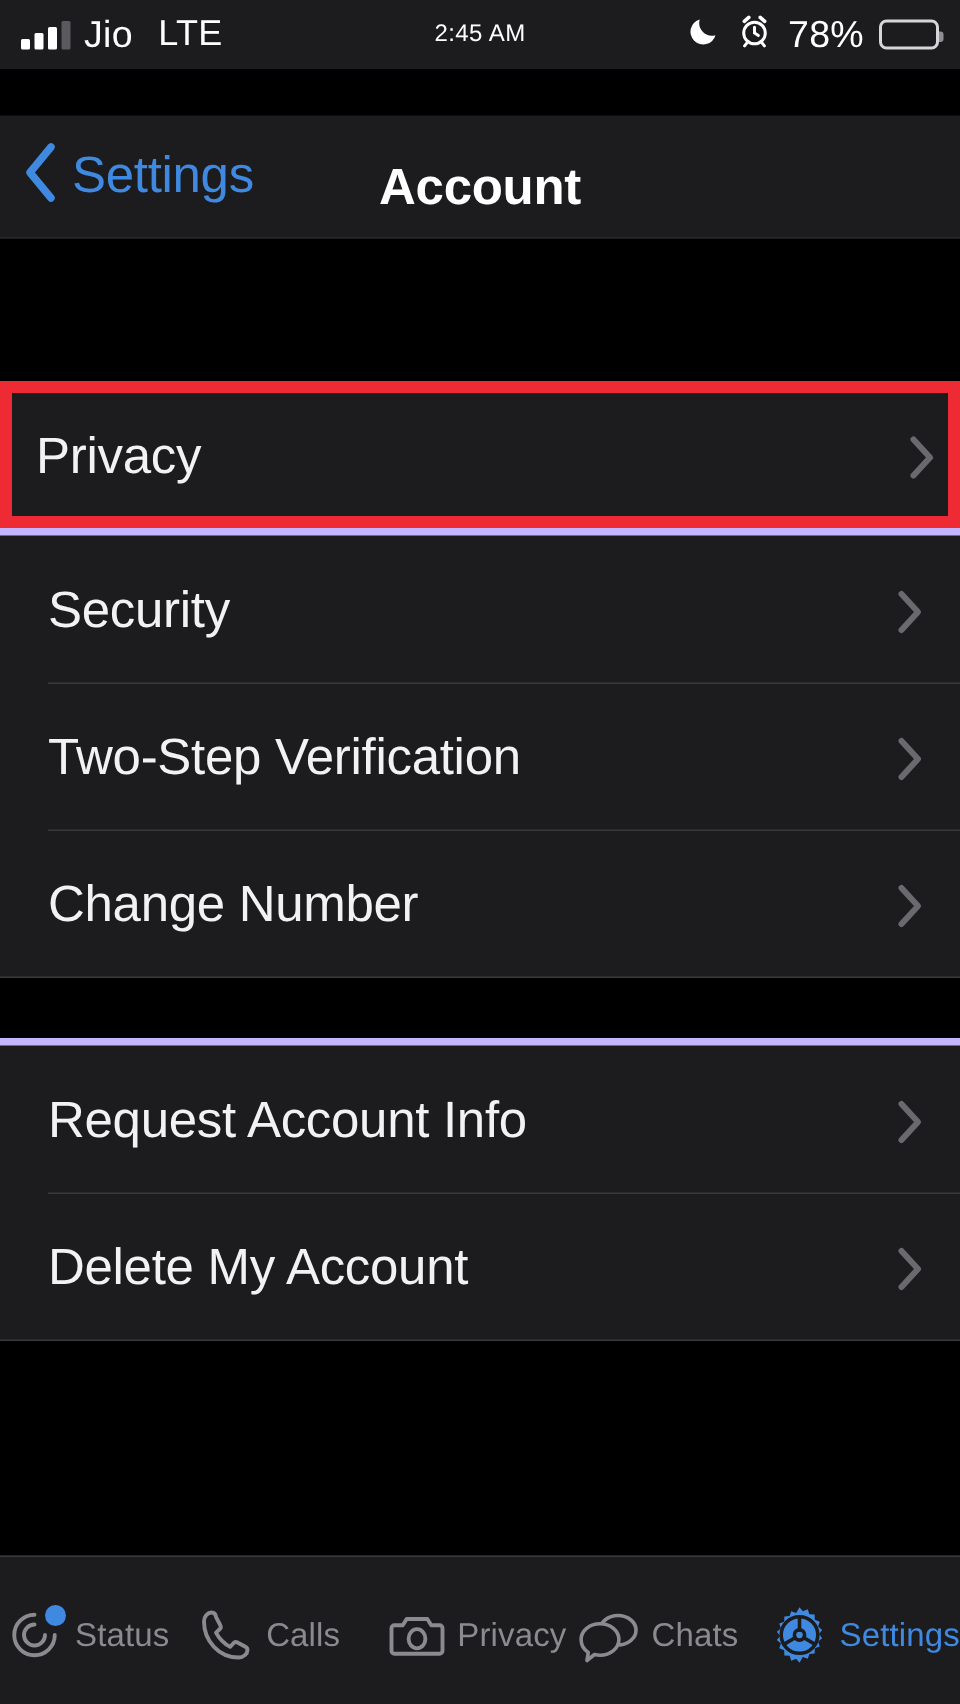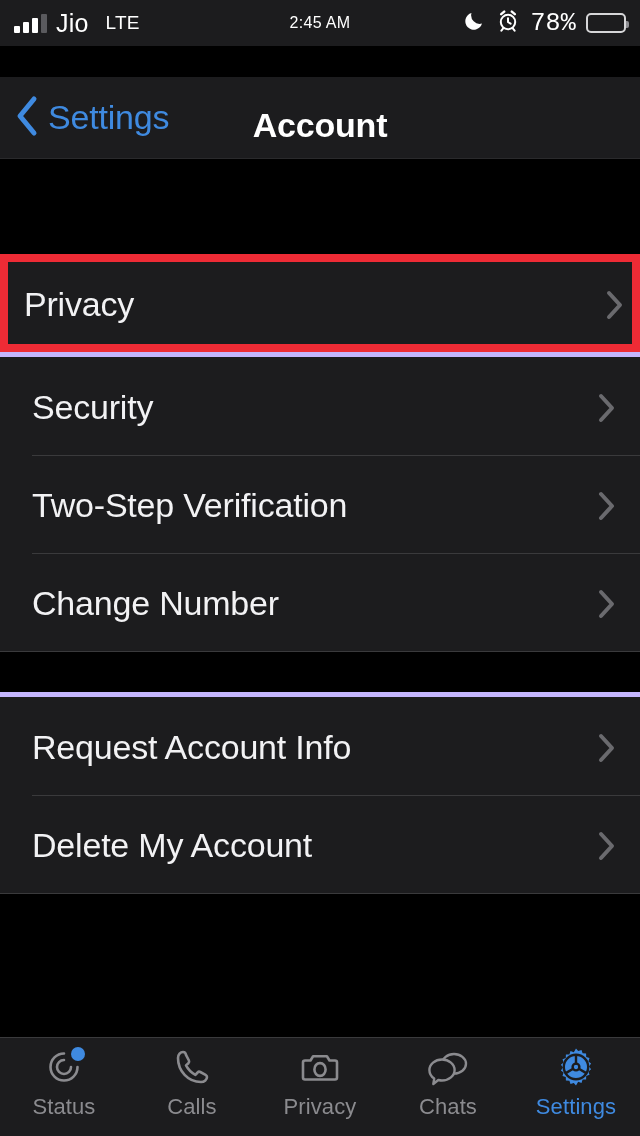--- a/index.html
+++ b/index.html
@@ -56,40 +56,39 @@
   .signal-bars i:nth-child(2) { height: 11px; }
   .signal-bars i:nth-child(3) { height: 15px; }
   .signal-bars i:nth-child(4) { height: 19px; background: #5a5a5e; }
   .sb-carrier {
     color: #ffffff;
     font-size: 25px;
     letter-spacing: 0.2px;
   }
   .sb-network {
     color: #ffffff;
-    font-size: 19px;
+    font-size: 24px;
     margin-left: 8px;
     letter-spacing: 0.2px;
   }
   .sb-time {
     position: absolute;
     left: 0; right: 0;
     text-align: center;
     color: #ffffff;
     font-size: 16px;
     font-weight: 500;
     letter-spacing: 0.3px;
     pointer-events: none;
   }
   .sb-right {
     margin-left: auto;
     display: flex;
     align-items: center;
     gap: 10px;
-    font-family: Liberation Mono, monospace;
   }
   .sb-pct {
     color: #ffffff;
     font-size: 25px;
     letter-spacing: 0.2px;
   }
   .battery {
     position: relative;
     width: 40px;
     height: 20px;
@@ -223,21 +222,21 @@
     background: #1c1c1e;
     border-top: 1px solid #3a3a3c;
     display: flex;
     flex: none;
     box-sizing: border-box;
     padding-top: 6px;
   }
   .tab {
     flex: 1;
     display: flex;
-    flex-direction: column;
+    flex-direction: row;
     align-items: center;
     justify-content: flex-start;
     gap: 4px;
     cursor: pointer;
   }
   .tab-icon {
     height: 46px;
     display: flex;
     align-items: center;
     justify-content: center;

